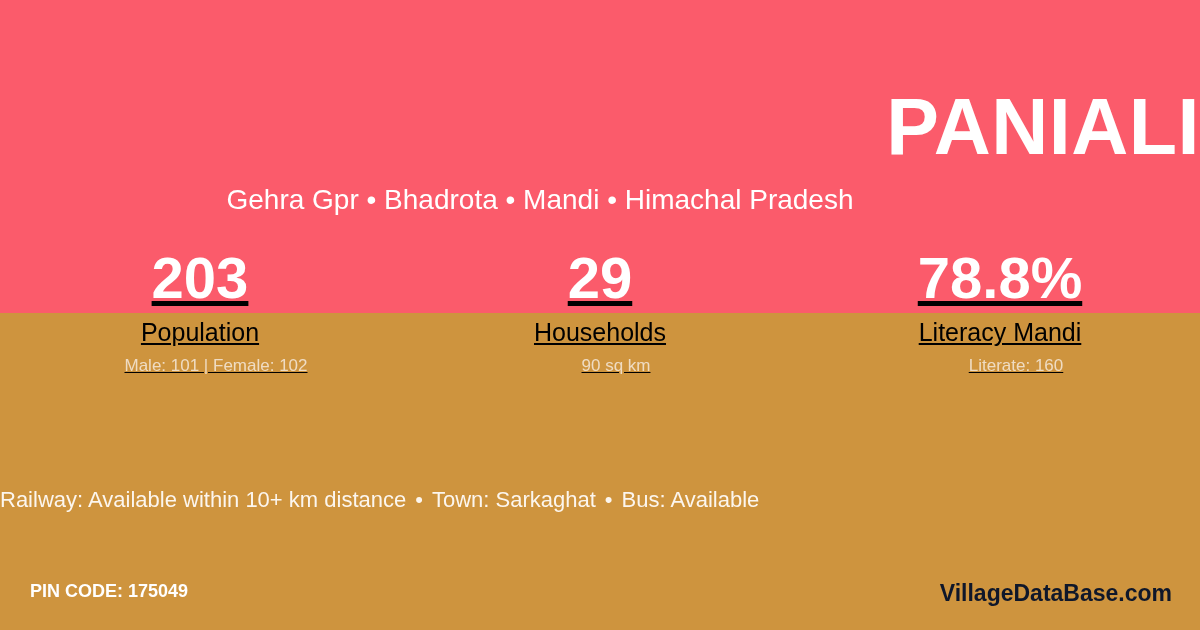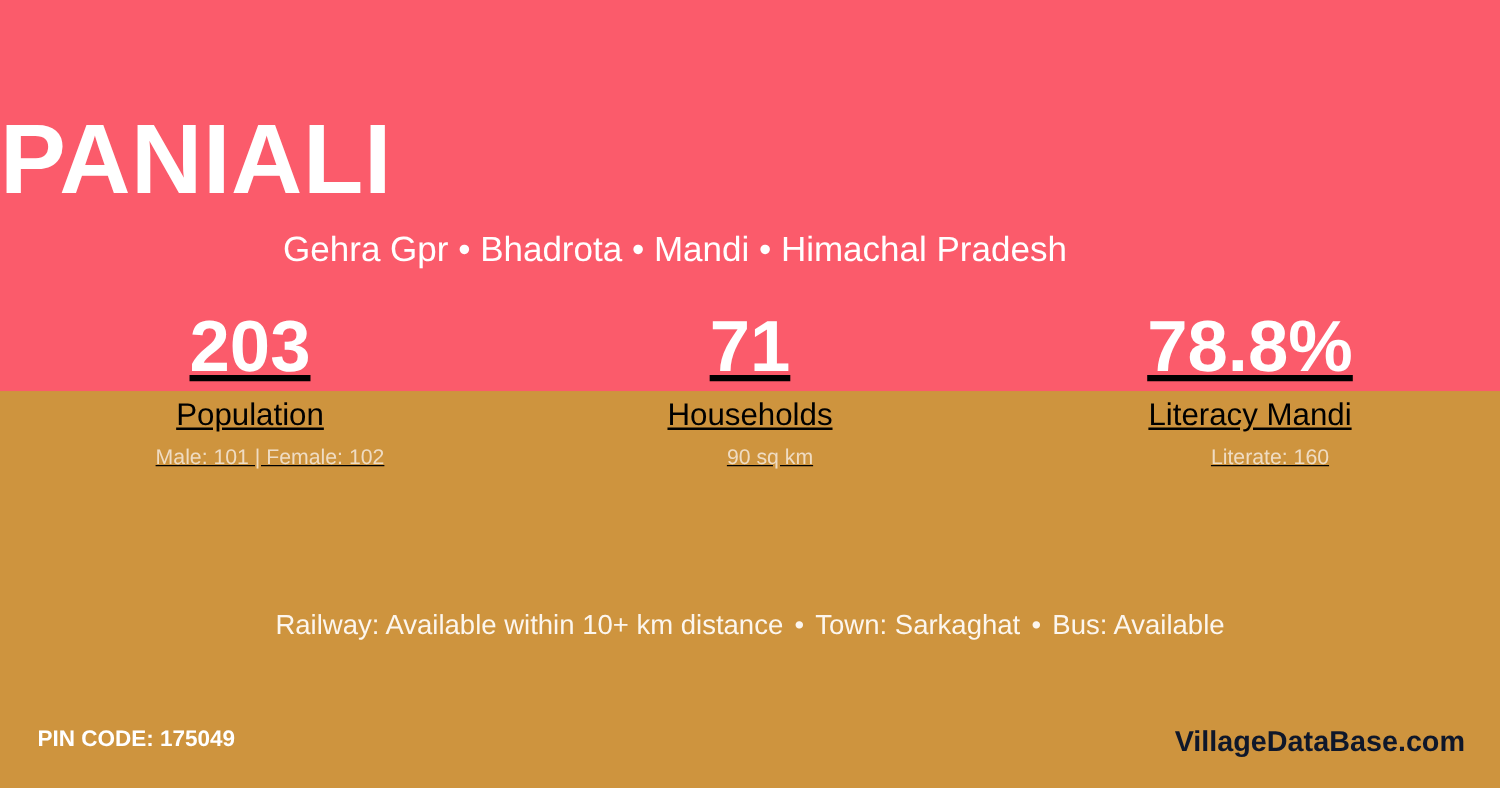--- a/index.html
+++ b/index.html
@@ -50,21 +50,21 @@
     width: 1200px;
     height: 630px;
   }
 
   
   .title {
     position: absolute;
     left: 0;
     top: 82px;
     width: 1200px;
-    text-align: left;
+    text-align: right;
     font-size: 79px;
     line-height: 90px;
     font-weight: 700;
     color: #FFFFFF;
     letter-spacing: 0.5px;
     white-space: nowrap;
   }
 
   
   .subtitle {
@@ -118,21 +118,21 @@
     white-space: nowrap;
     padding-left: 32px;
   }
 
   
   .info-line {
     position: absolute;
     left: 0;
     top: 485px;
     width: 1200px;
-    text-align: center;
+    text-align: left;
     font-size: 22px;
     line-height: 30px;
     font-weight: 400;
     color: #FCF6EE;
     white-space: nowrap;
   }
   .info-sep {
     padding: 0 9px;
   }
 
@@ -174,21 +174,21 @@
 
     <div class="stats">
 
       <div class="stat">
         <div class="stat-value">203</div>
         <div class="stat-label">Population</div>
         <div class="stat-sub">Male: 101 | Female: 102</div>
       </div>
 
       <div class="stat">
-        <div class="stat-value">71</div>
+        <div class="stat-value">29</div>
         <div class="stat-label">Households</div>
         <div class="stat-sub">90 sq km</div>
       </div>
 
       <div class="stat">
         <div class="stat-value">78.8%</div>
         <div class="stat-label">Literacy Mandi</div>
         <div class="stat-sub">Literate: 160</div>
       </div>
 

